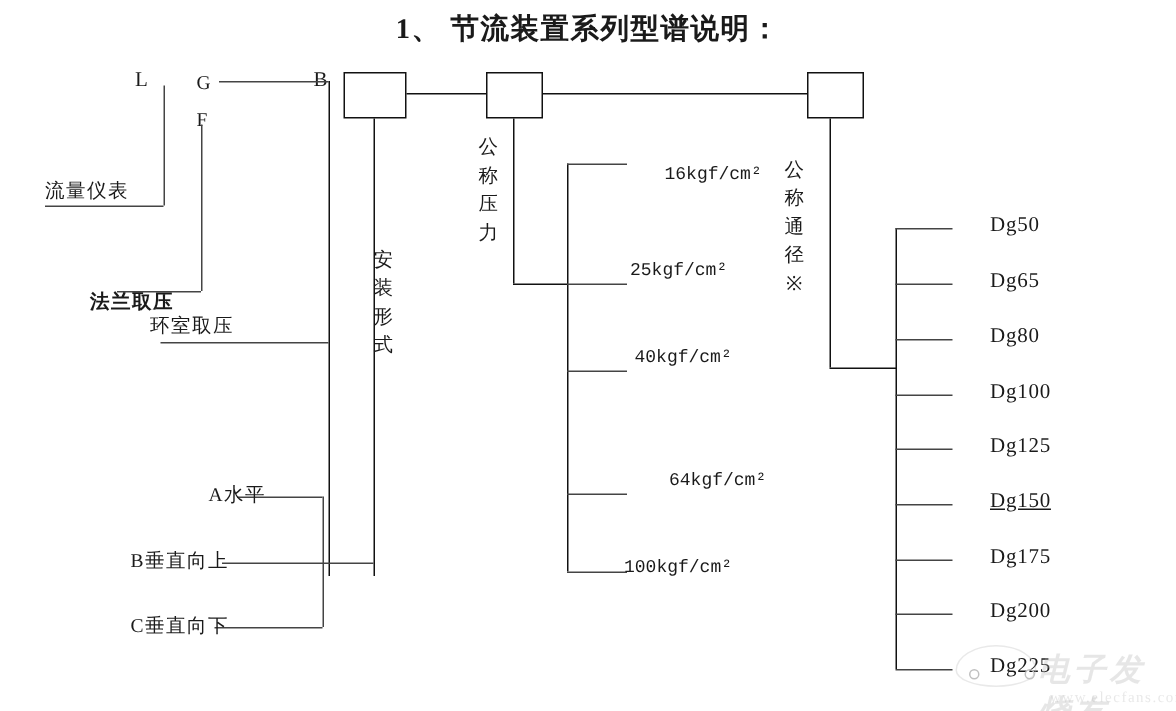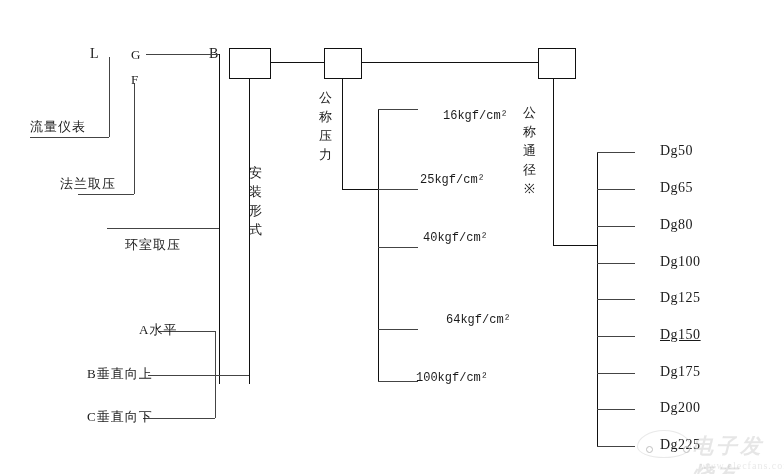--- a/index.html
+++ b/index.html
@@ -79,20 +79,23 @@
     border-radius:50% 50% 50% 50%/60% 60% 40% 40%;
     opacity:.35;
   }
   .wm-dot{position:absolute;width:5px;height:5px;border:1.5px solid #c0c0c0;border-radius:50%;}
 </style>
 </head>
 <body>
 
 <div id="canvas">
 
+  <div class="ttl">
+    <span class="num">1、</span><span>节流装置系列型谱说明：</span>
+  </div>
 
   <div class="t lat" style="left:90px;top:47px;">L</div>
   <div class="t lat" style="left:131px;top:48px;font-size:13px;">G</div>
   <div class="t lat" style="left:131px;top:73px;font-size:13px;">F</div>
   <div class="t lat" style="left:209px;top:47px;">B</div>
 
   <div class="bx" style="left:229px;top:48px;width:42px;height:31px;"></div>
   <div class="bx" style="left:324px;top:48px;width:38px;height:31px;"></div>
   <div class="bx" style="left:538px;top:48px;width:38px;height:31px;"></div>
 
@@ -102,24 +105,24 @@
   <div class="h" style="left:146px;top:54px;width:73px;"></div>
 
   <div class="v dk" style="left:219px;top:54px;height:330px;"></div>
 
   <div class="v" style="left:109px;top:57px;height:80px;"></div>
   <div class="h" style="left:30px;top:137px;width:79px;"></div>
   <div class="t cn" style="left:30px;top:120px;">流量仪表</div>
 
   <div class="v" style="left:134px;top:83px;height:111px;"></div>
   <div class="h" style="left:78px;top:194px;width:56px;"></div>
-  <div class="t cn" style="left:60px;top:177px;">法兰取压</div>
+  <div class="t cn" style="left:60px;top:194px;font-weight:bold;">法兰取压</div>
 
   <div class="h" style="left:107px;top:228px;width:112px;"></div>
-  <div class="t cn" style="left:125px;top:210px;margin-top:28px;">环室取压</div>
+  <div class="t cn" style="left:100px;top:210px;">环室取压</div>
 
   <div class="v dk" style="left:249px;top:79px;height:305px;"></div>
   <div class="vt" style="left:248px;top:163px;">
     <span>安</span>
     <span>装</span>
     <span>形</span>
     <span>式</span>
   </div>
 
   <div class="v" style="left:215px;top:331px;height:87px;"></div>

